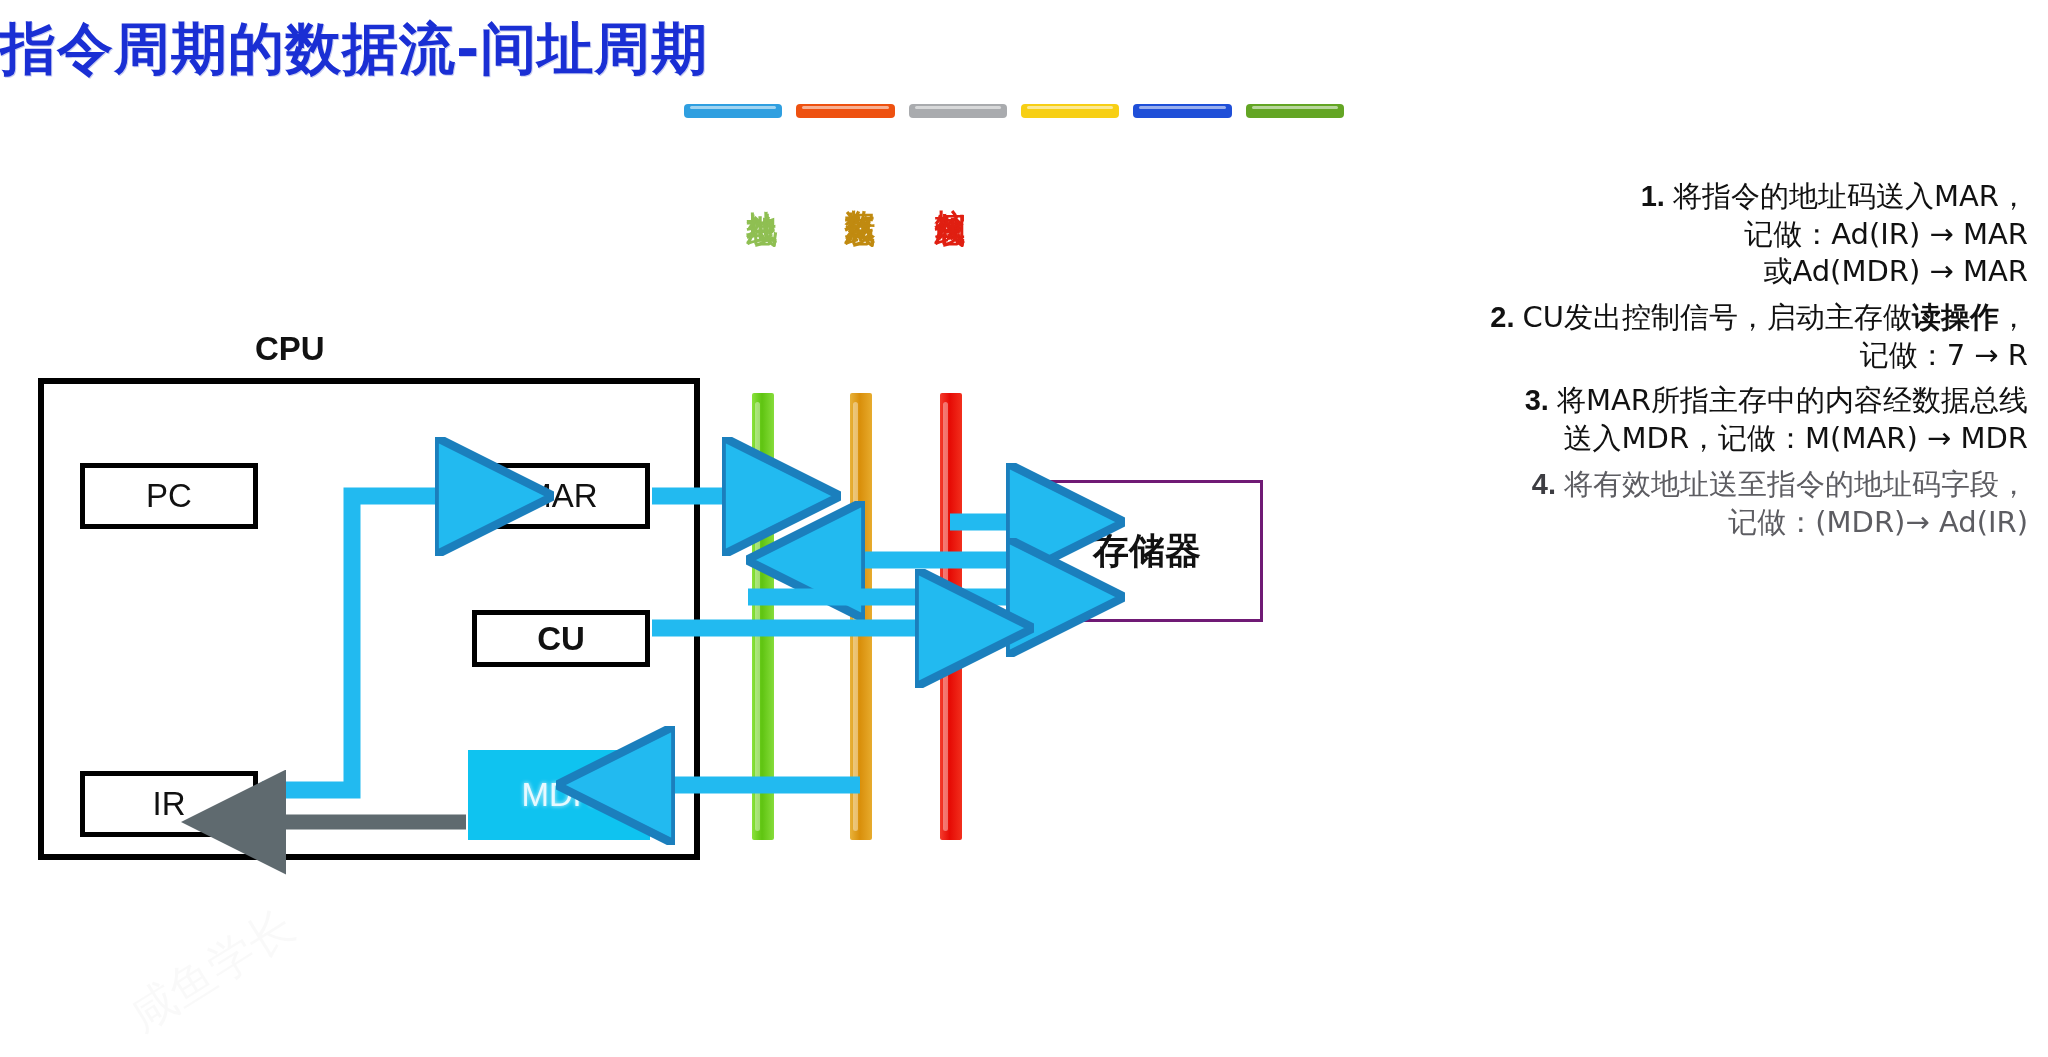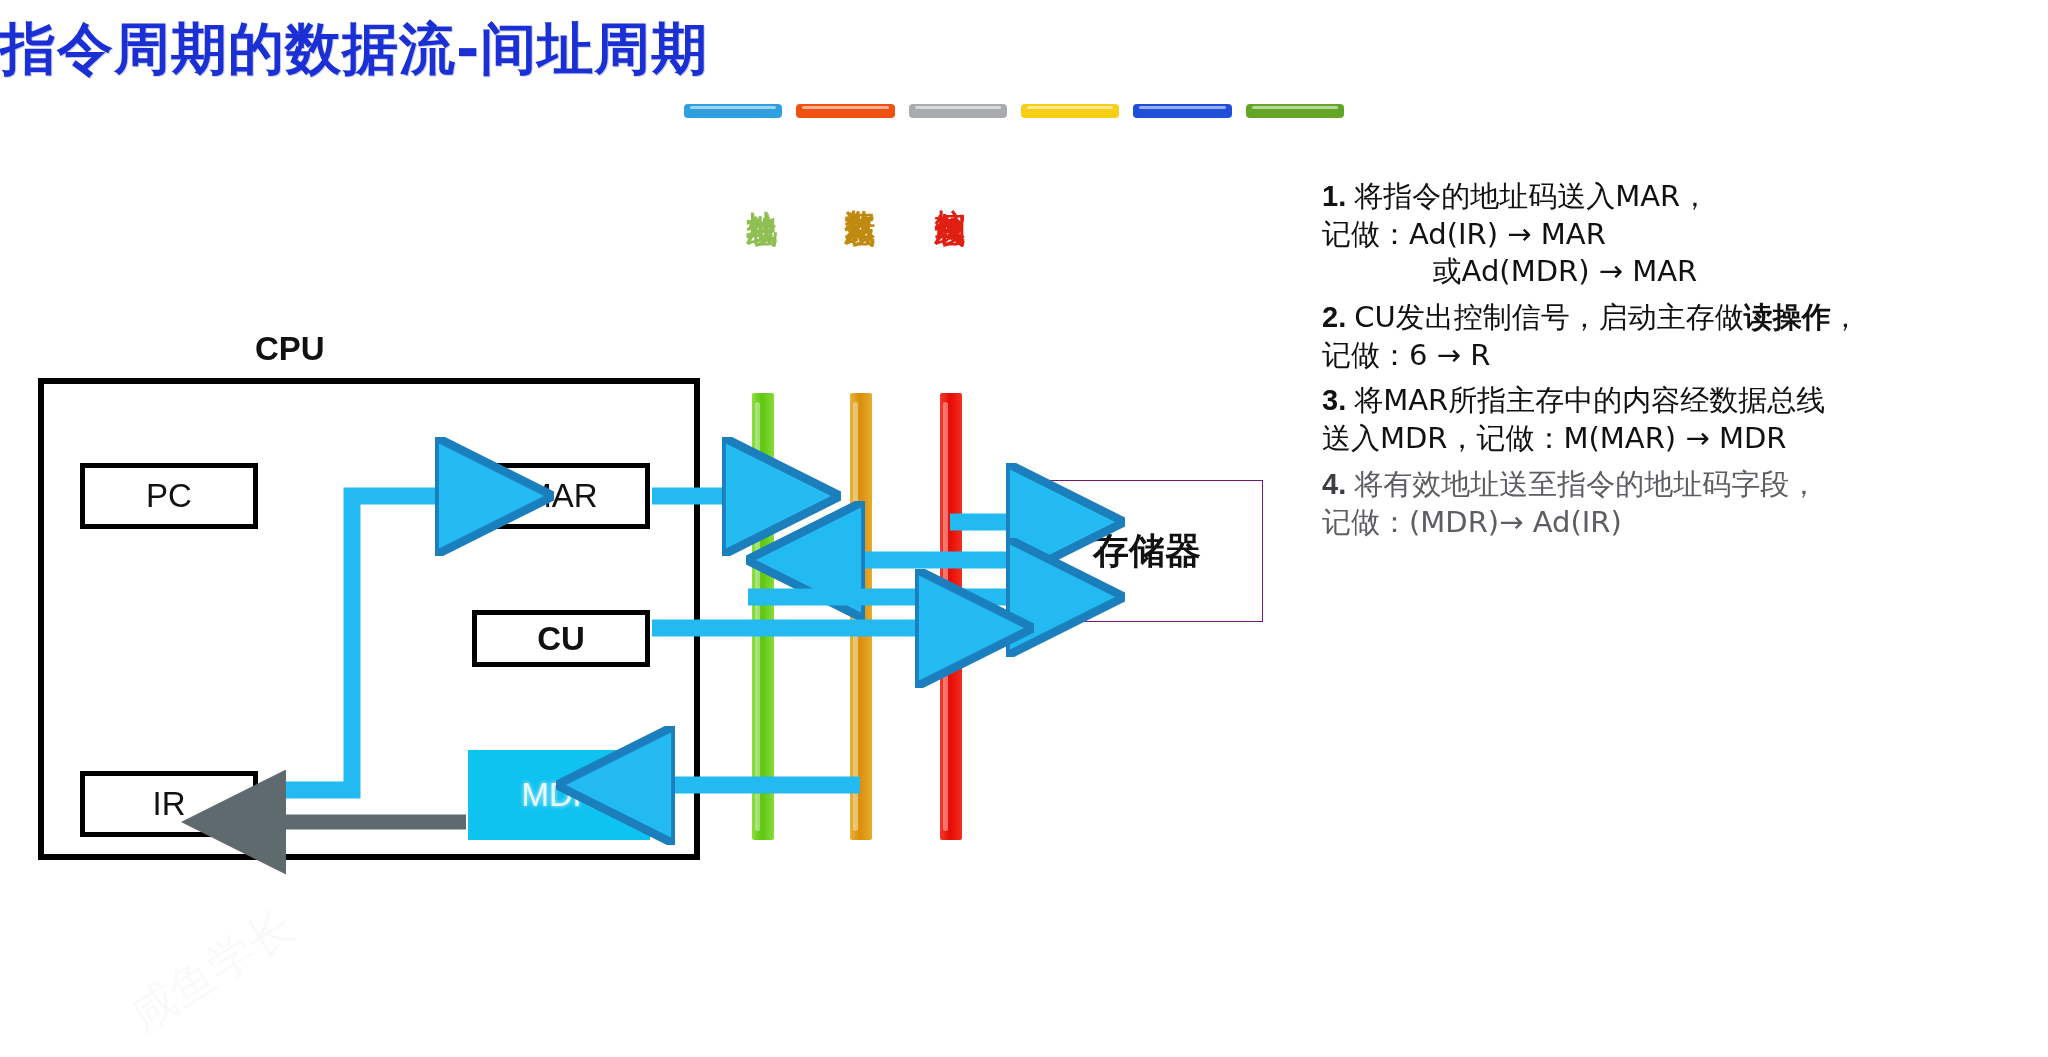--- a/index.html
+++ b/index.html
@@ -112,21 +112,21 @@
     font-size: 33px;
   }
 
   
   #mem-box {
     position: absolute;
     left: 1031px;
     top: 480px;
     width: 232px;
     height: 142px;
-    border: 1px solid #701a75;
+    border: 3px solid #701a75;
     box-sizing: border-box;
     background: #fff;
     display: flex;
     align-items: center;
     justify-content: center;
     font-size: 36px;
     font-family: "DejaVu Serif", "Liberation Serif", serif;
     font-weight: 600;
     color: #111;
   }
@@ -176,20 +176,21 @@
 
   
   #steps {
     position: absolute;
     left: 1322px;
     top: 178px;
     width: 706px;
     font-size: 29px;
     line-height: 1.30;
     color: #111;
+    text-align: right;
   }
   #steps .step { margin-bottom: 8px; }
   #steps .ln { display: block; white-space: pre; }
   #steps .num { font-weight: 700; }
   #steps .em  { font-weight: 700; }
   #steps .step-dim { color: #5d5d62; }
   #steps .step-dim .num { font-weight: 700; color: #3d3d42; }
   #steps .cn { font-family: "DejaVu Sans", "Liberation Sans", sans-serif; }
 
   
@@ -288,21 +289,21 @@
 <div id="steps">
 
   <div class="step">
     <span class="ln"><span class="num">1.</span> <span class="cn">将指令的地址码送入MAR，</span></span>
     <span class="ln cn">记做：Ad(IR) → MAR</span>
     <span class="ln cn">            或Ad(MDR) → MAR</span>
   </div>
 
   <div class="step">
     <span class="ln"><span class="num">2.</span> <span class="cn">CU发出控制信号，启动主存做</span><span class="em cn">读操作</span><span class="cn">，</span></span>
-    <span class="ln cn">记做：6 → R</span>
+    <span class="ln cn">记做：7 → R</span>
   </div>
 
   <div class="step">
     <span class="ln"><span class="num">3.</span> <span class="cn">将MAR所指主存中的内容经数据总线</span></span>
     <span class="ln cn">送入MDR，记做：M(MAR) → MDR</span>
   </div>
 
   <div class="step step-dim">
     <span class="ln"><span class="num">4.</span> <span class="cn">将有效地址送至指令的地址码字段，</span></span>
     <span class="ln cn">记做：(MDR)→ Ad(IR)</span>

